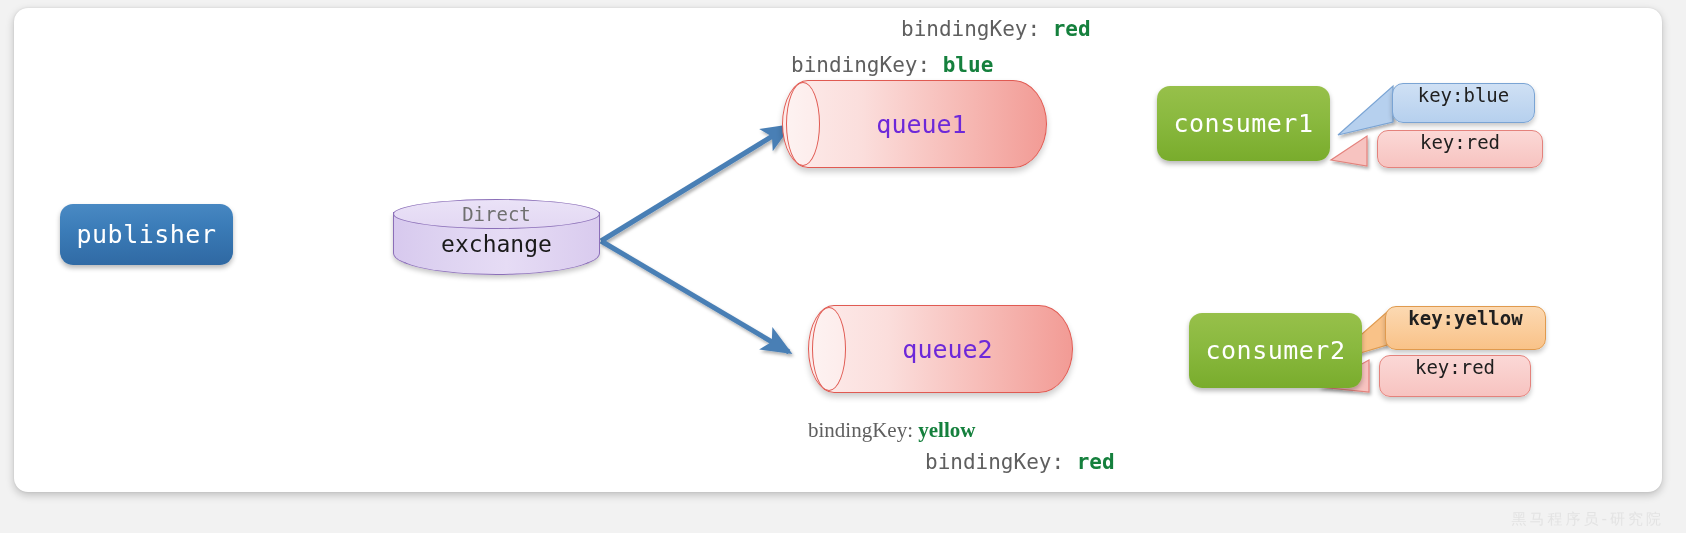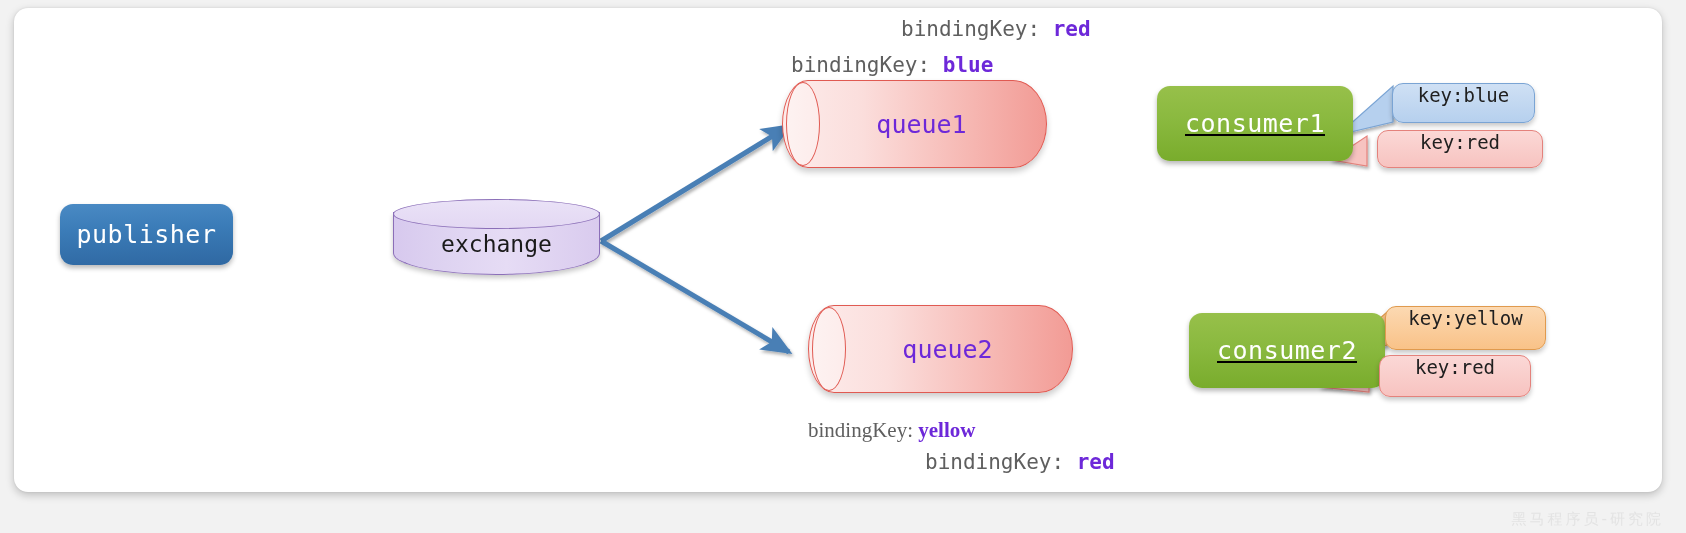--- a/index.html
+++ b/index.html
@@ -126,25 +126,25 @@
     display: flex; align-items: center; justify-content: center;
     padding-left: 14px;
     box-sizing: border-box;
     color: #6d28d9;
     font-size: 25px;
     z-index: 3;
   }
 
   
   .consumer {
-    width: 196px; height: 75px;
+    width: 173px; height: 75px;
     border-radius: 13px;
     background: linear-gradient(180deg, #97c04a 0%, #8ab93f 45%, #79ac2c 100%);
     box-shadow: 0 3px 5px rgba(0,0,0,0.28);
-    display: flex; align-items: center; justify-content: center; text-decoration: underline;
+    display: flex; align-items: center; justify-content: center;
   }
   #consumer1 { left: 1157px; top: 86px; }
   #consumer2 { left: 1189px; top: 313px; }
   .consumer .label {
     color: #ffffff;
     font-size: 25px;
     letter-spacing: 0.5px;
   }
 
   
@@ -152,34 +152,34 @@
     position: absolute;
     border-radius: 11px;
     display: flex; align-items: flex-start; justify-content: center;
     box-sizing: border-box;
     box-shadow: 0 3px 5px rgba(0,0,0,0.22);
     font-size: 19px;
     color: #202020;
   }
   .bubble.blue  { background: linear-gradient(180deg,#cfe0f4 0%, #b6d0ee 100%); border: 1.2px solid #7aa4d4; }
   .bubble.red   { background: linear-gradient(180deg,#fbd8d6 0%, #f7c3c0 100%); border: 1.2px solid #e4827c; margin-left: 12px; }
-  .bubble.orange{ background: linear-gradient(180deg,#fcd9b2 0%, #f9c288 100%); border: 1.2px solid #e09a4e; }
+  .bubble.orange{ background: linear-gradient(180deg,#fcd9b2 0%, #f9c288 100%); border: 1.2px solid #e09a4e; font-weight: bold; }
   #bubble-blue   { left: 1392px; top: 83px;  width: 143px; height: 40px; }
   #bubble-red1   { left: 1365px; top: 130px; width: 166px; height: 38px; }
   #bubble-yellow { left: 1385px; top: 306px; width: 161px; height: 44px; }
   #bubble-red2   { left: 1367px; top: 355px; width: 152px; height: 42px; }
 
   
   .caption {
     position: absolute;
     font-size: 21px;
     color: #5f5f5f;
     white-space: nowrap;
   }
-  .caption .val { color: #6d28d9; font-weight: bold; }
+  .caption .val { color: #15803d; font-weight: bold; }
   #cap-red-top    { left: 901px;  top: 17px; }
   #cap-blue       { left: 791px;  top: 53px; }
   #cap-yellow     { left: 808px;  top: 418px; font-family: Liberation Serif, serif; }
   #cap-red-bottom { left: 925px;  top: 450px; }
 
   
   #watermark {
     position: absolute;
     right: 22px; bottom: 4px;
     font-family: "DejaVu Sans", "Liberation Sans", sans-serif;
@@ -221,20 +221,21 @@
   <path d="M1369,360 L1369,392 L1320,387 Z" fill="#f7c3c0" stroke="#e4827c" stroke-width="1.2" filter="url(#softshadow)"></path>
 </svg>
 
 <div class="node" id="publisher">
   <span class="label">publisher</span>
 </div>
 
 <div class="node" id="exchange">
   <div class="drum-body"></div>
   <div class="drum-top"></div>
+  <div class="top-label">Direct</div>
   <div class="main-label">exchange</div>
 </div>
 
 <div class="node queue" id="queue1">
   <div class="q-body"></div>
   <div class="q-cap"></div>
   <div class="q-label">queue1</div>
 </div>
 
 <div class="node queue" id="queue2">

